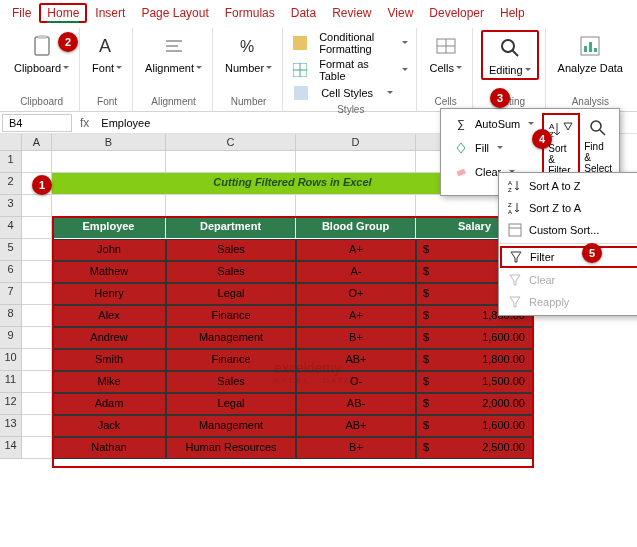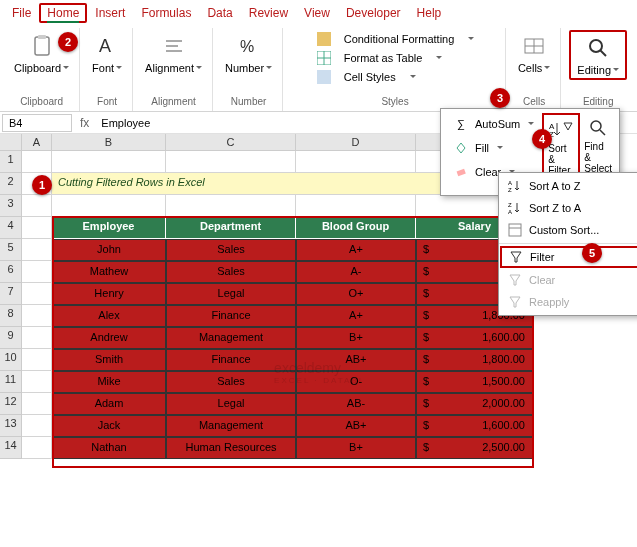--- a/index.html
+++ b/index.html
@@ -31,21 +31,21 @@
 .namebox { width: 70px; border: 1px solid #ccc; margin: 2px; padding: 2px 6px; font-size: 11px; background: #fff; }
 .fx { padding: 0 6px; color: #666; }
 .fbar { flex: 1; padding: 2px 6px; font-size: 11px; }
 
 
 .sheet { display: grid; grid-template-columns: 22px 30px 114px 130px 120px 118px; position: relative; }
 .colhdr, .rowhdr, .corner { background: #e6e6e6; border-right: 1px solid #ccc; border-bottom: 1px solid #ccc; text-align: center; font-size: 11px; padding: 2px 0; color: #333; }
 .corner { background: #e6e6e6; }
 .cell { border-right: 1px solid #d4d4d4; border-bottom: 1px solid #d4d4d4; padding: 3px 6px; font-size: 11px; background: #fff; height: 22px; }
 
-.title-cell { background: #fef9c3; text-align: left; font-weight: normal; font-style: italic; color: #1e4e1e; grid-column: 3 / 7; }
+.title-cell { background: #84cc16; text-align: center; font-weight: bold; font-style: italic; color: #1e4e1e; grid-column: 3 / 7; }
 .th { background: #2f7d4f; color: #fff; font-weight: bold; text-align: center; border-right: 1px solid #fff; border-bottom: 1px solid #fff; }
 .td { background: #b91c1c; text-align: center; border: 1px solid #333; }
 .td.sal { text-align: right; padding-right: 8px; }
 .td.sal::before { content: '$'; float: left; }
 
 .sel-border { position: absolute; border: 2px solid #c00000; pointer-events: none; }
 
 
 .co { position: absolute; width: 20px; height: 20px; border-radius: 50%; background: #c00000; color: #fff; font-size: 11px; font-weight: bold; display: flex; align-items: center; justify-content: center; z-index: 100; box-shadow: 0 1px 3px rgba(0,0,0,.4); }
 
@@ -71,20 +71,21 @@
 
 svg { display: block; }
 </style>
 </head>
 <body>
 
 <div class="tabs">
   <div class="tab">File</div>
   <div class="tab active"><span>Home</span></div>
   <div class="tab">Insert</div>
+  <div class="tab">Page Layout</div>
   <div class="tab">Formulas</div>
   <div class="tab">Data</div>
   <div class="tab">Review</div>
   <div class="tab">View</div>
   <div class="tab">Developer</div>
   <div class="tab">Help</div>
 </div>
 
 <div class="ribbon">
   <div class="group">
@@ -188,20 +189,34 @@
             <svg width="24" height="24">
               <circle cx="10" cy="10" r="6" fill="none" stroke="#333" stroke-width="2"></circle>
               <line x1="14" y1="14" x2="20" y2="20" stroke="#333" stroke-width="2"></line>
             </svg>
           </span>
         <span class="lbl chev">Editing</span>
       </div>
     </div>
     <span class="group-label">Editing</span>
   </div>
+  <div class="group">
+    <div class="big-btn">
+      <span class="icon">
+          <svg width="24" height="24">
+            <rect x="3" y="3" width="18" height="18" fill="none" stroke="#888"></rect>
+            <rect x="6" y="12" width="3" height="6" fill="#4a8"></rect>
+            <rect x="11" y="8" width="3" height="10" fill="#4a8"></rect>
+            <rect x="16" y="14" width="3" height="4" fill="#4a8"></rect>
+          </svg>
+        </span>
+      <span class="lbl">Analyze Data</span>
+    </div>
+    <span class="group-label">Analysis</span>
+  </div>
 </div>
 
 <div class="namebar">
   <input class="namebox" value="B4" style="">
   <span class="fx">fx</span>
   <div class="fbar">Employee</div>
 </div>
 
 <div class="sheet">
   <div class="corner"></div>

